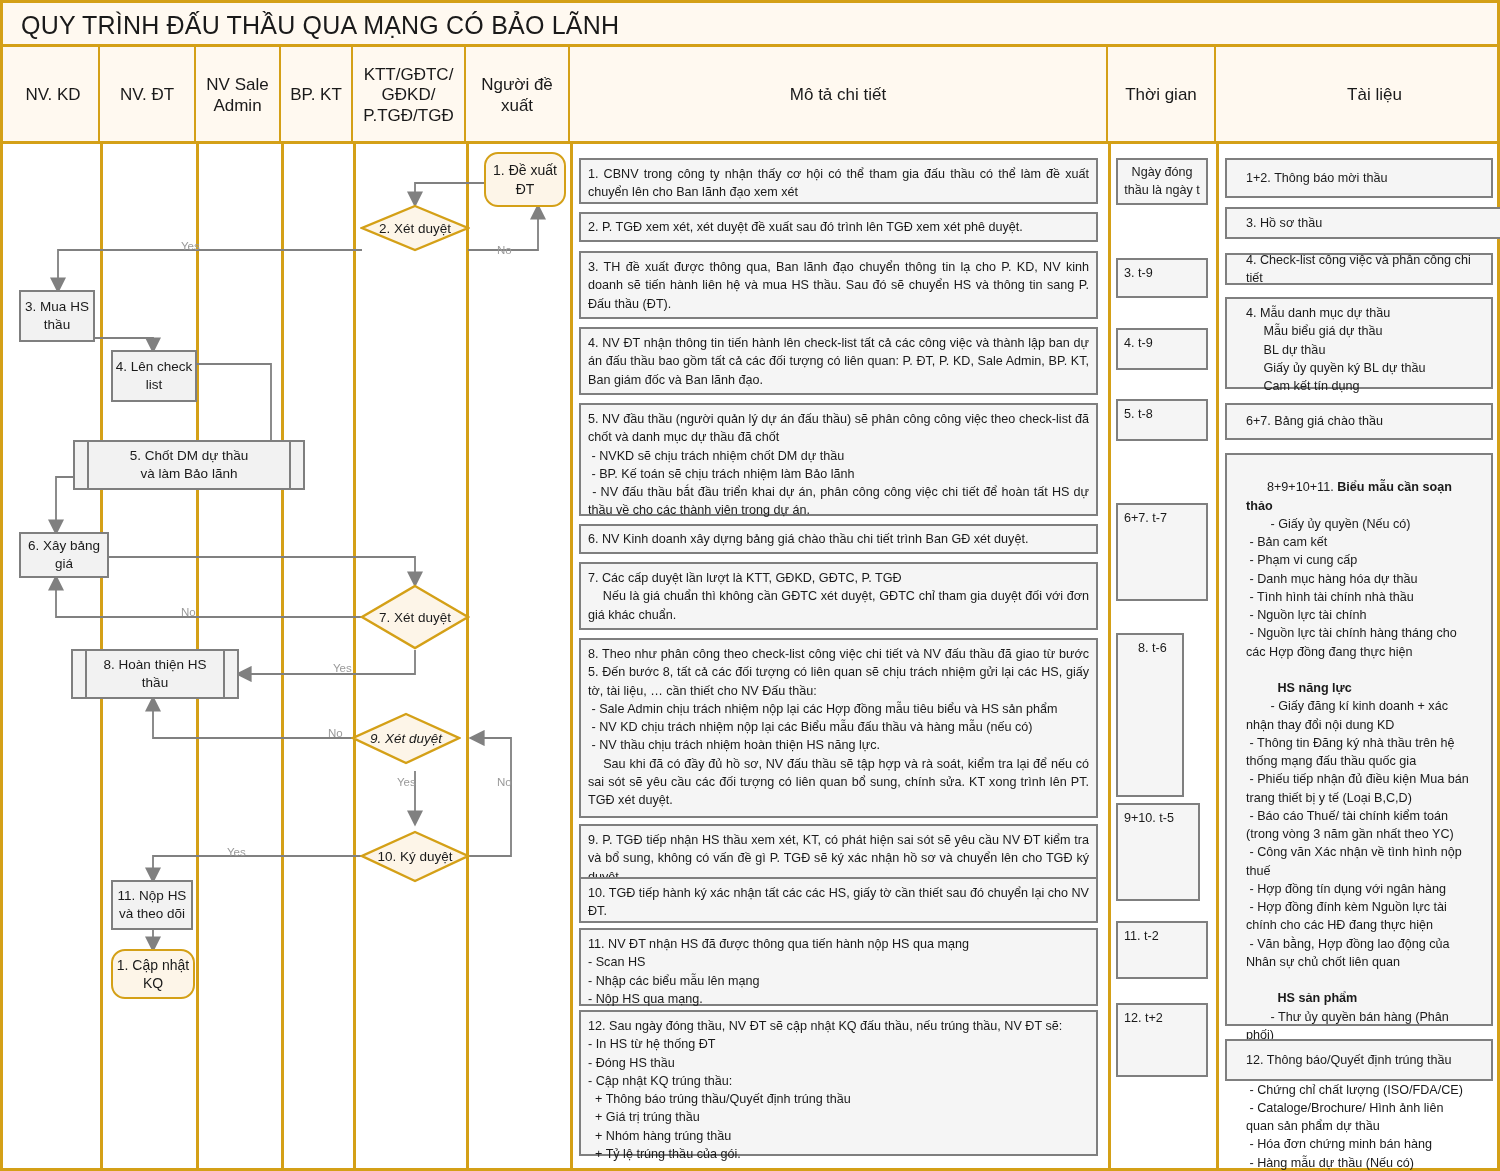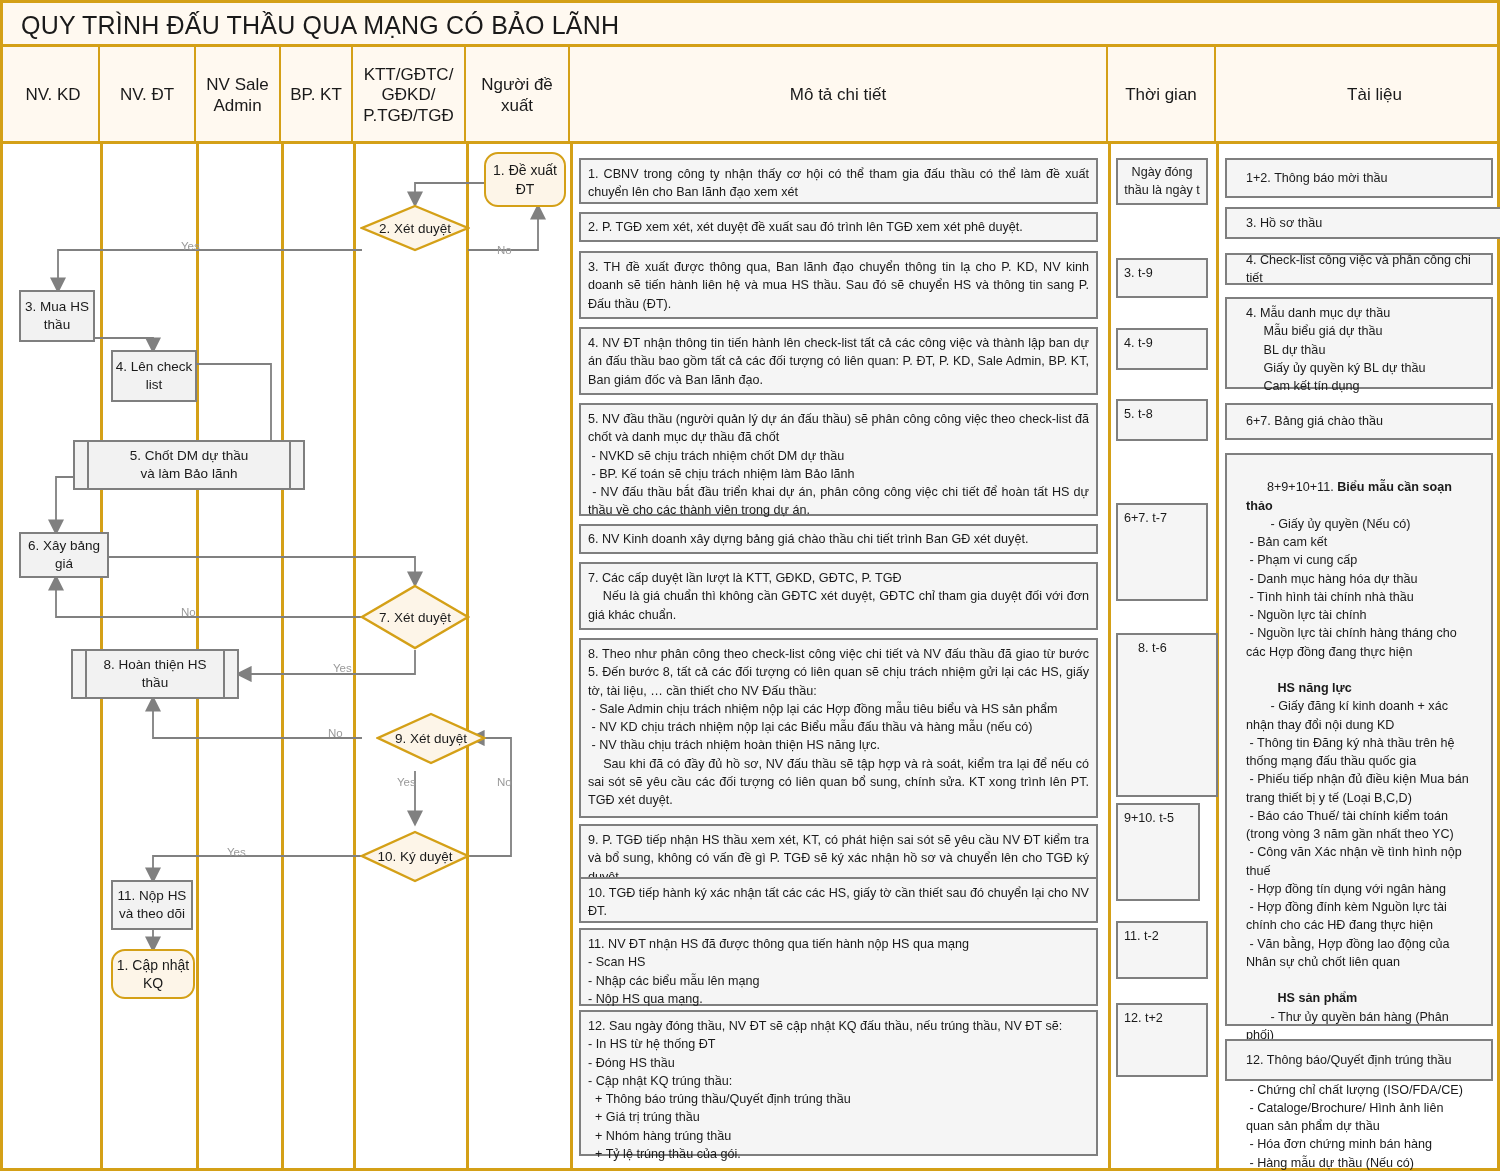--- a/index.html
+++ b/index.html
@@ -167,21 +167,21 @@
     <div class="edge-lbl" style="left:178px;top:462px;">No</div>
     <div class="edge-lbl" style="left:330px;top:518px;">Yes</div>
 
     <div class="multi" style="left:68px;top:505px;width:168px;height:50px;">
       <div class="bar" style="left:12px;"></div>
       <div class="bar" style="right:12px;"></div>
       <div class="lbl" style="white-space:pre-line;">8. Hoàn thiện HS
 thầu</div>
     </div>
 
-    <div class="dia" style="left:373px;top:568px;width:110px;height:53px;">
+    <div class="dia" style="left:348px;top:568px;width:110px;height:53px;font-style:italic;">
       <svg width="110" height="53">
           <polygon points="55,2 108,26 55,51 2,26" fill="#FDF5E8" stroke="#D4A017" stroke-width="2.4"></polygon>
         </svg>
       <div class="dtxt">9. Xét duyệt</div>
     </div>
     <div class="edge-lbl" style="left:325px;top:583px;">No</div>
     <div class="edge-lbl" style="left:394px;top:632px;">Yes</div>
     <div class="edge-lbl" style="left:494px;top:632px;">No</div>
 
     <div class="dia" style="left:357px;top:686px;width:110px;height:53px;">
@@ -232,21 +232,21 @@
   + Tỷ lệ trúng thầu của gói.</div>
   </div>
 
   <div>
     <div class="timebox ctr" style="left:1113px;top:155px;width:92px;height:47px;">Ngày đóng
 thầu là ngày t</div>
     <div class="timebox" style="left:1113px;top:255px;width:92px;height:40px;">3. t-9</div>
     <div class="timebox" style="left:1113px;top:325px;width:92px;height:42px;">4. t-9</div>
     <div class="timebox" style="left:1113px;top:396px;width:92px;height:42px;">5. t-8</div>
     <div class="timebox" style="left:1113px;top:500px;width:92px;height:98px;">6+7. t-7</div>
-    <div class="timebox" style="left:1113px;top:630px;width:102px;height:164px;padding-left:20px;">8. t-6</div>
+    <div class="timebox" style="left:1113px;top:630px;width:68px;height:164px;padding-left:20px;">8. t-6</div>
     <div class="timebox" style="left:1113px;top:800px;width:84px;height:98px;">9+10. t-5</div>
     <div class="timebox" style="left:1113px;top:918px;width:92px;height:58px;">11. t-2</div>
     <div class="timebox" style="left:1113px;top:1000px;width:92px;height:74px;">12. t+2</div>
   </div>
 
   <div>
     <div class="docbox vmid" style="left:1222px;top:155px;width:268px;height:40px;">1+2. Thông báo mời thầu</div>
     <div class="docbox vmid" style="left:1222px;top:204px;width:320px;height:32px;">3. Hồ sơ thầu</div>
     <div class="docbox vmid" style="left:1222px;top:250px;width:268px;height:32px;">4. Check-list công việc và phân công chi tiết</div>
     <div class="docbox" style="left:1222px;top:294px;width:268px;height:92px;">4. Mẫu danh mục dự thầu

